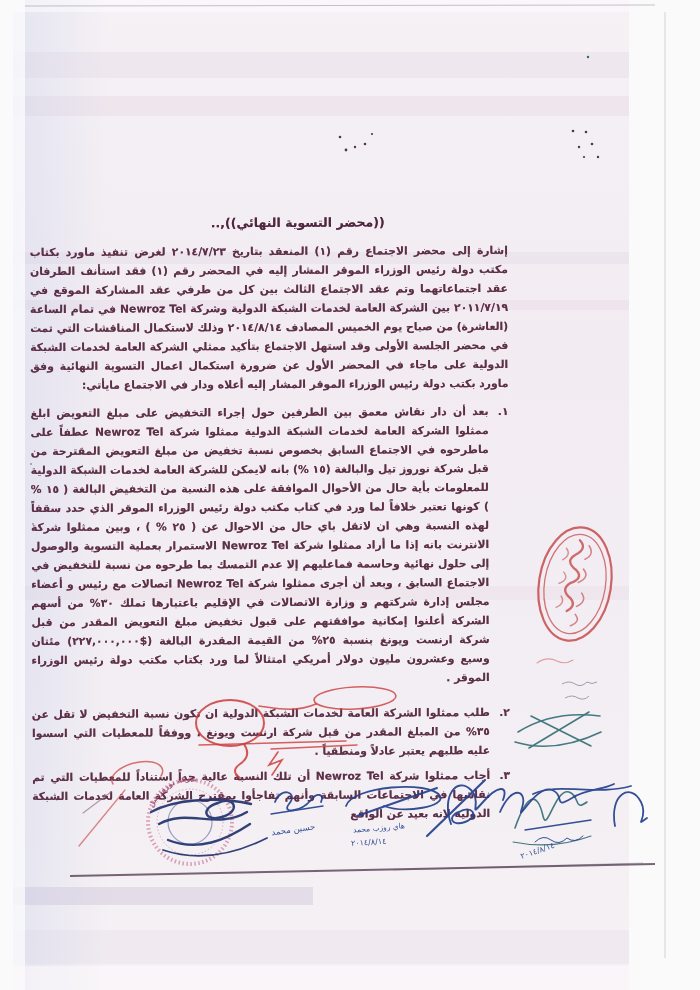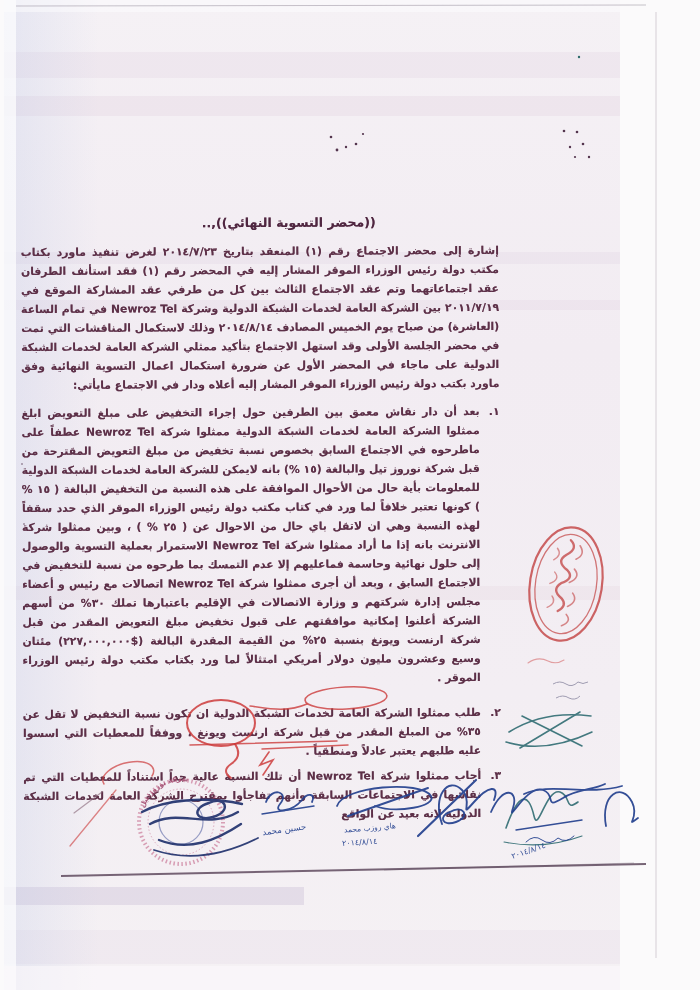--- a/index.html
+++ b/index.html
@@ -2,21 +2,21 @@
 <html lang="ar"><head>
 <meta charset="utf-8">
 <style>
   html,body{margin:0;padding:0;}
   body{
     width:700px;height:990px;overflow:hidden;
     background:#fbfafb;
     font-family:"DejaVu Sans",sans-serif;
   }
   .scan{
-    position:absolute;left:4px;top:0;width:616px;height:990px;
+    position:absolute;left:13px;top:0;width:616px;height:990px;
     background:linear-gradient(180deg,#f5f1f5 0%,#f2ecf2 35%,#f3eef3 70%,#f5f1f4 100%);
   }
   
   .band{position:absolute;left:0;right:0;pointer-events:none;}
   .b1{top:52px;height:26px;background:rgba(214,188,210,.16);}
   .b2{top:96px;height:20px;background:rgba(214,188,210,.20);}
   .b3{top:252px;height:12px;background:rgba(205,185,215,.14);}
   .b4{top:300px;height:10px;background:rgba(214,188,210,.16);}
   .b5{top:586px;height:14px;background:rgba(220,190,205,.14);}
   .b6{top:887px;height:18px;width:300px;right:auto;background:rgba(170,150,190,.22);}

